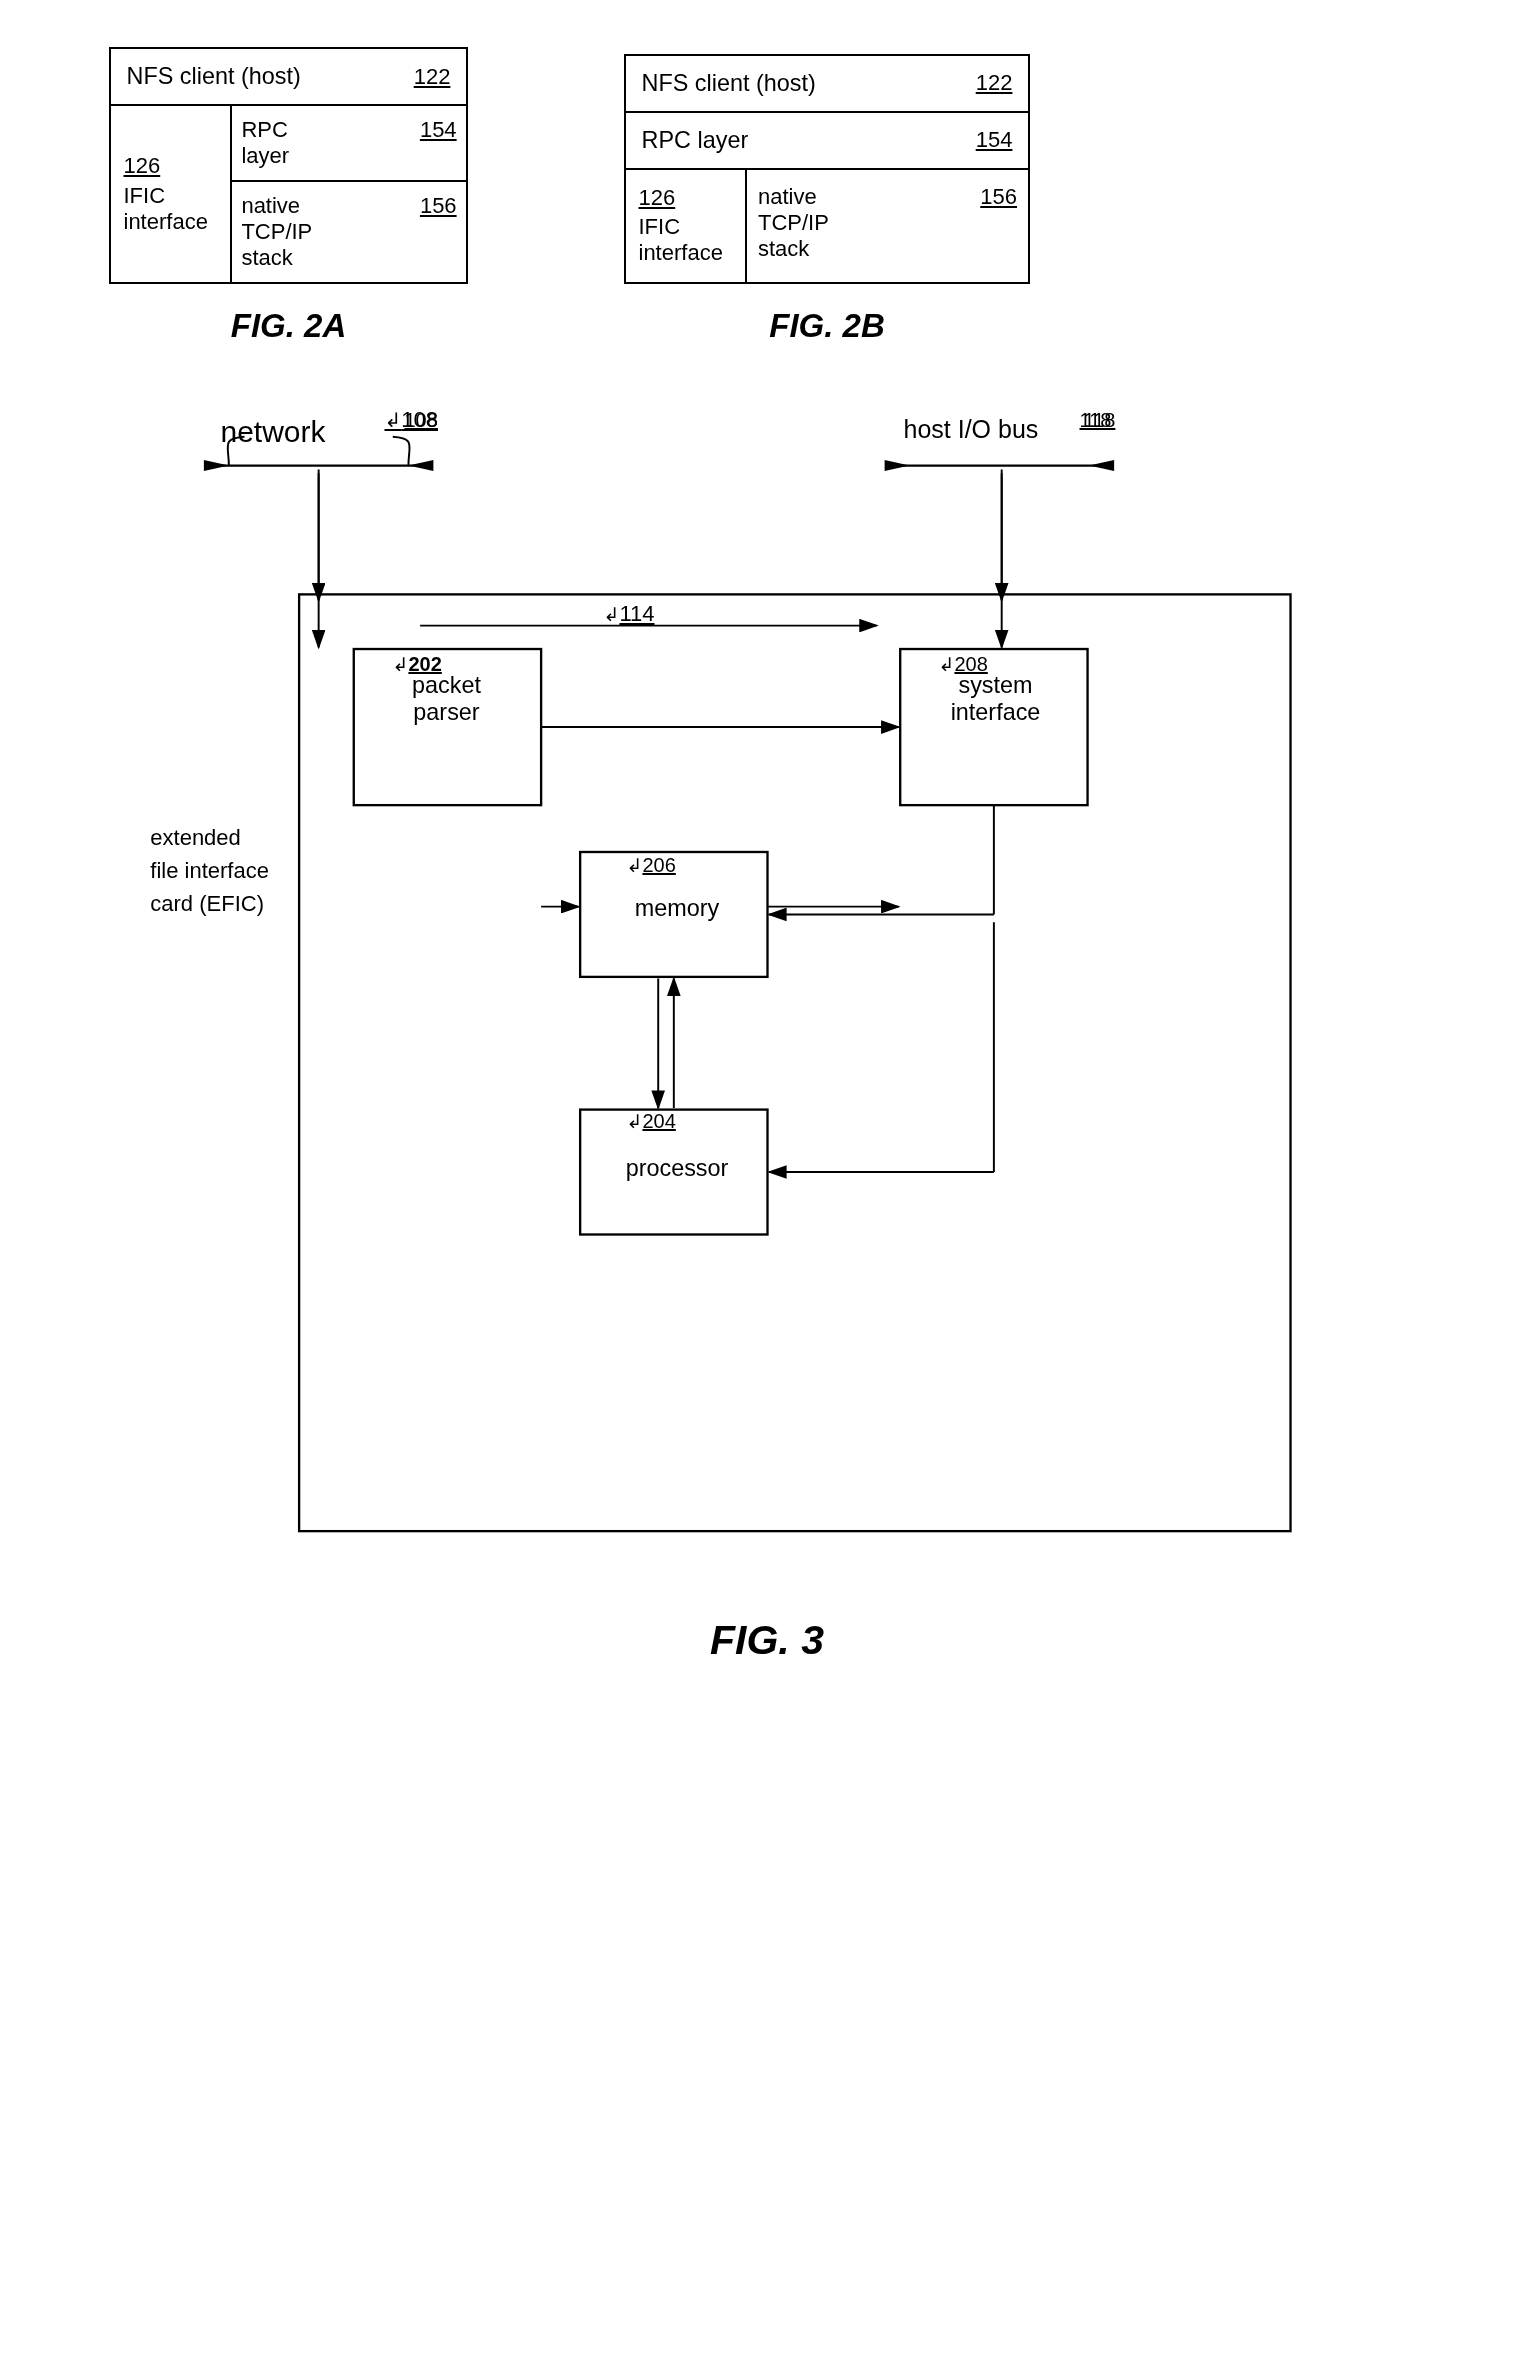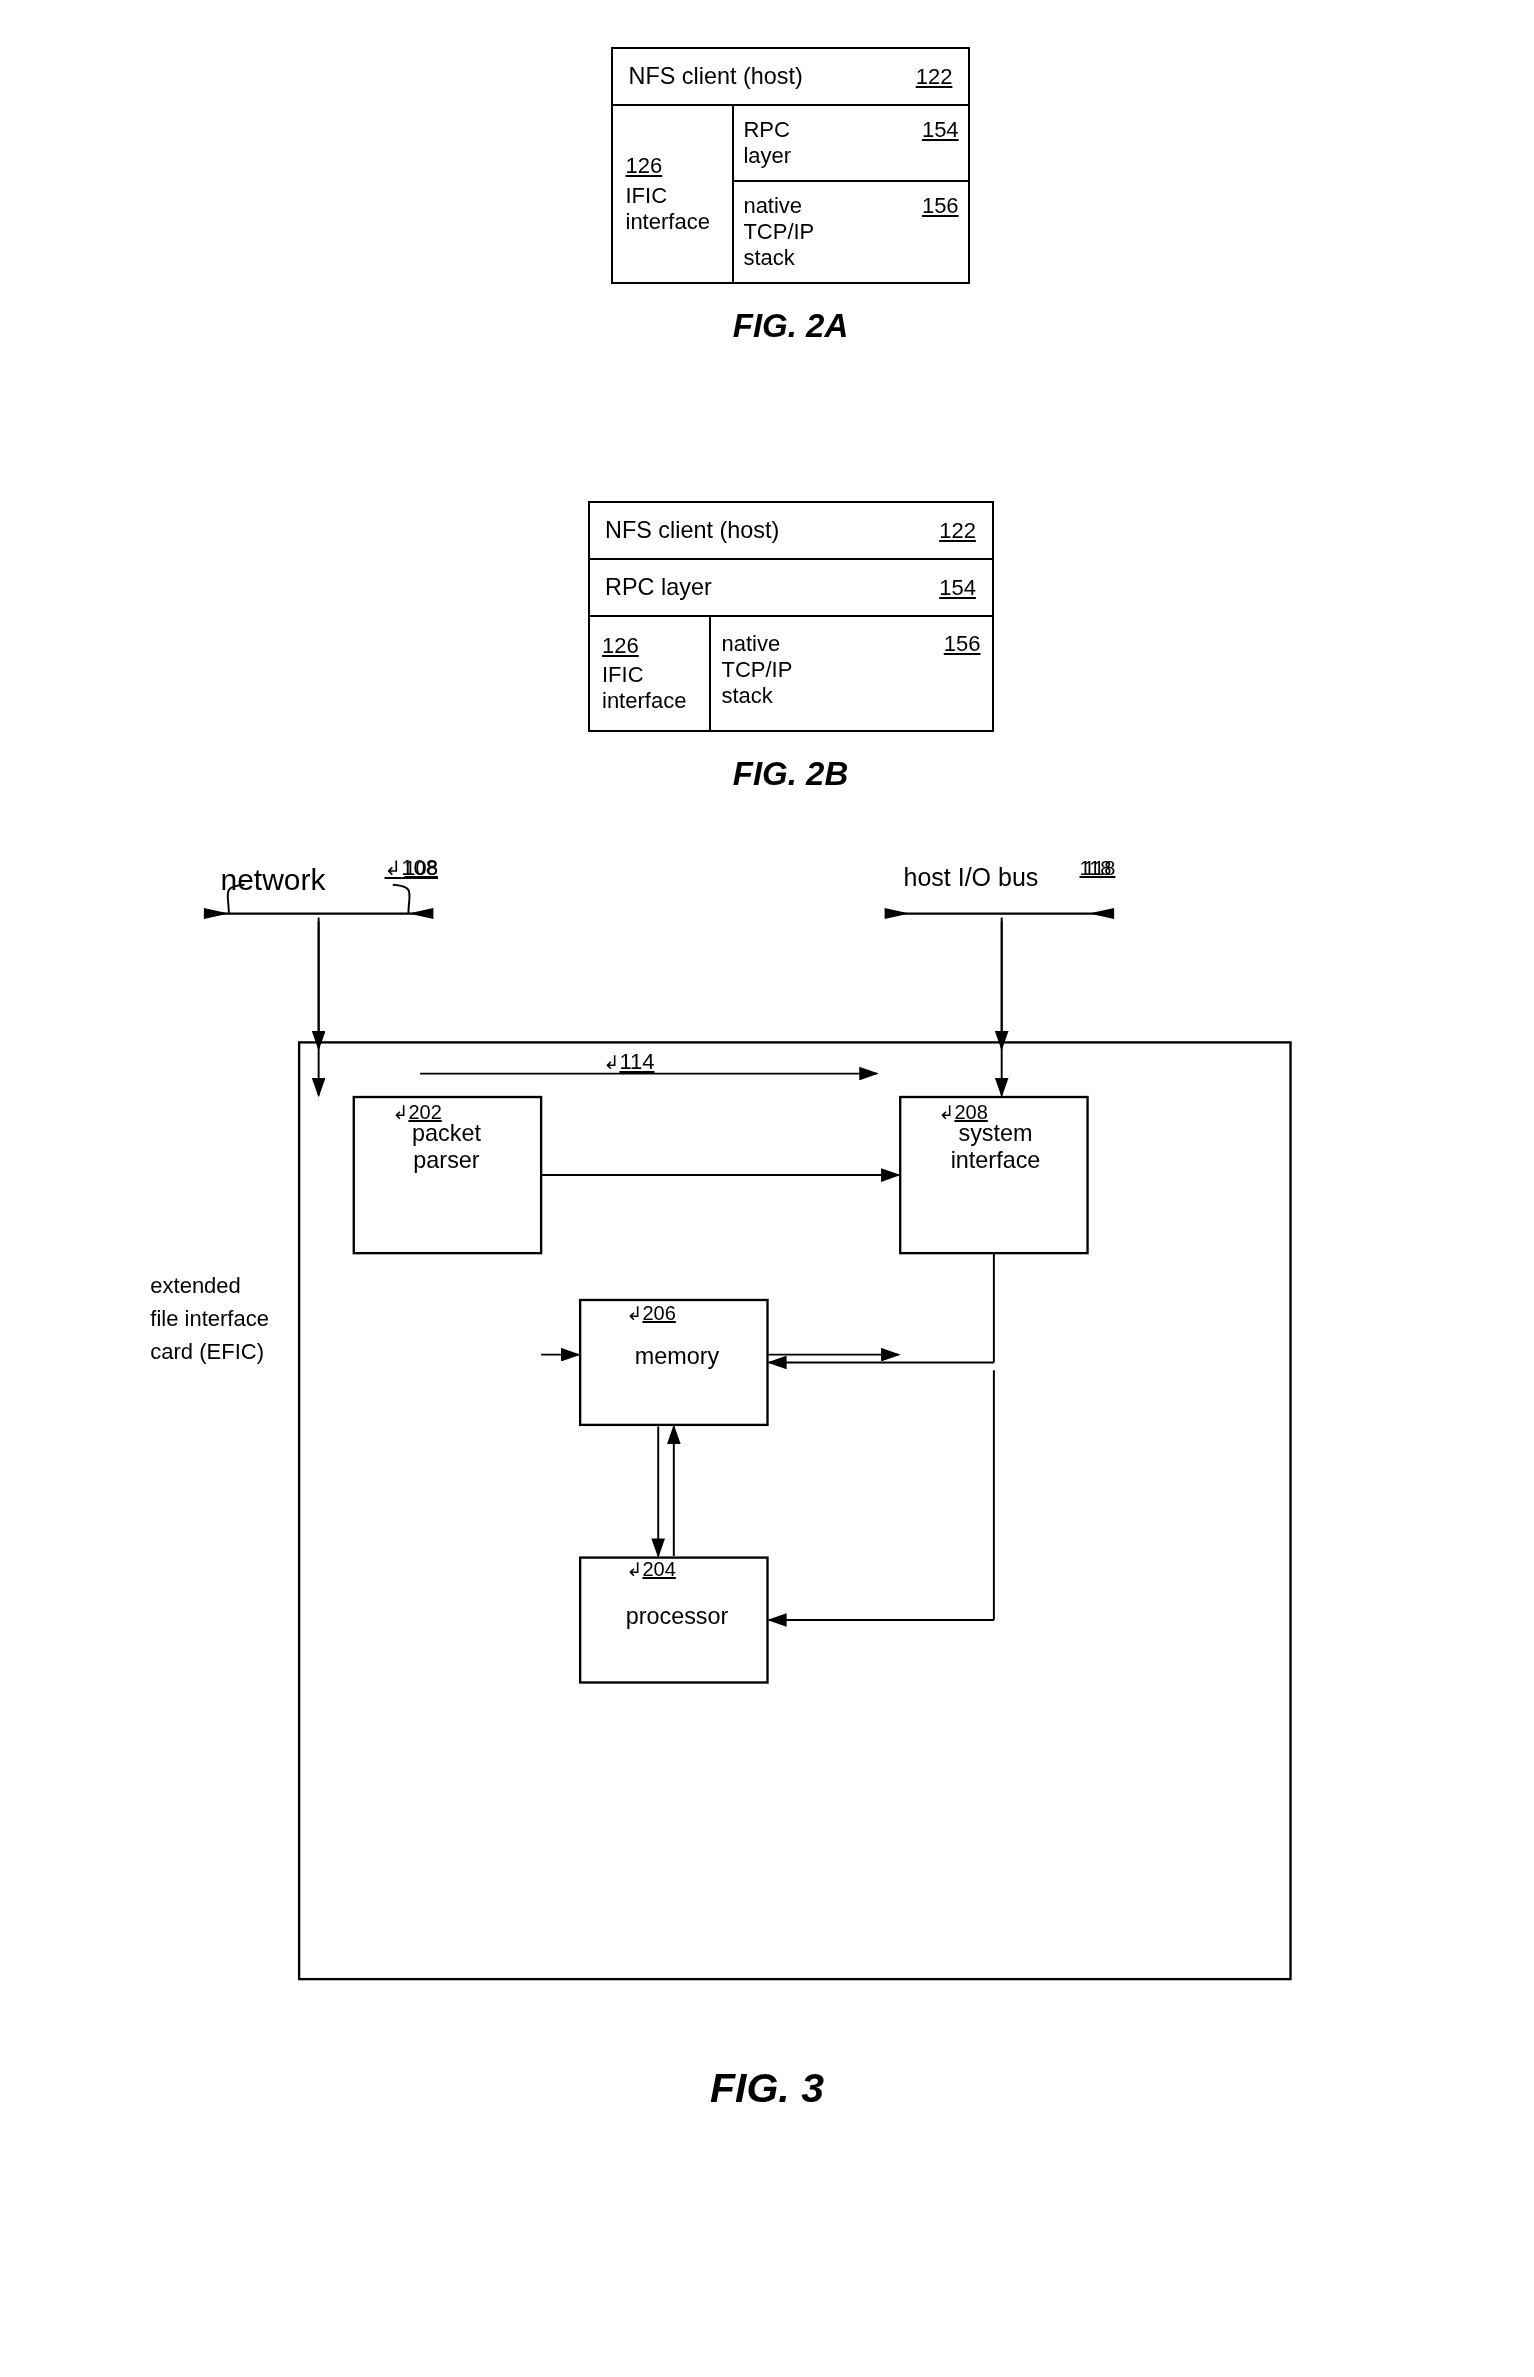--- a/index.html
+++ b/index.html
@@ -15,23 +15,23 @@
     .page {
       width: 1534px;
       min-height: 2377px;
       background: #fff;
       padding: 47px 62px;
     }
 
     
     .top-section {
       display: flex;
-      flex-direction: column;
+      flex-direction: row;
       justify-content: flex-start;
-      align-items: center;
+      align-items: flex-end;
       gap: 156px;
       margin-bottom: 62px;
       padding-left: 47px;
     }
 
     .fig-block {
       display: flex;
       flex-direction: column;
       align-items: flex-start;
     }
@@ -350,21 +350,21 @@
 
       <div style="position:absolute;top:194px;left:461px;font-size:22px;">
         <span style="font-size:19px;">↲</span><span style="text-decoration:underline;">114</span>
       </div>
 
       <div style="position:absolute;top:265px;left:226px;font-size:23.4px;width:156px;text-align:center;">
         <div><span style="white-space:pre-line;">packet
 parser</span></div>
       </div>
       <div style="position:absolute;top:246px;left:250px;font-size:20px;">
-        <span style="font-size:19px;">↲</span><span style="text-decoration:underline;">202</span>
+        <span style="font-size:19px;">↲</span><span style="text-decoration:underline;font-weight:bold;">202</span>
       </div>
 
       <div style="position:absolute;top:265px;left:771px;font-size:23.4px;width:164px;text-align:center;">
         <div><span style="white-space:pre-line;">system
 interface</span></div>
       </div>
       <div style="position:absolute;top:246px;left:796px;font-size:20px;">
         <span style="font-size:19px;">↲</span><span style="text-decoration:underline;">208</span>
       </div>
 

